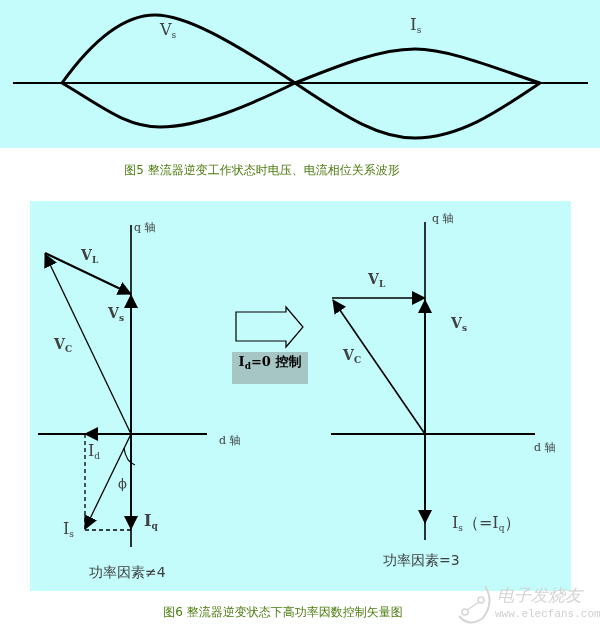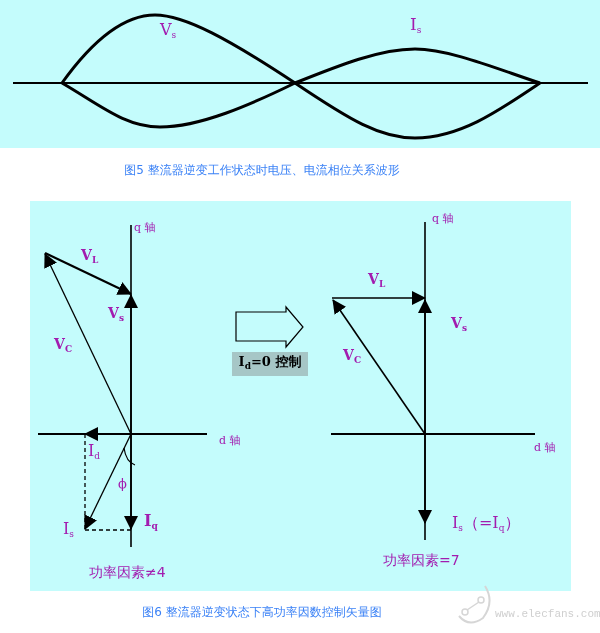--- a/index.html
+++ b/index.html
@@ -4,28 +4,28 @@
 <style>
   html, body { margin: 0; padding: 0; background: #ffffff; }
   body { width: 600px; height: 633px; position: relative; overflow: hidden;
          font-family: "DejaVu Serif", "Liberation Serif", serif; }
   .panel { position: absolute; background: #c4fcfc; }
   #panel-top { left: 0; top: 0; width: 600px; height: 148px; }
   #panel-bottom { left: 30px; top: 201px; width: 541px; height: 390px; }
   svg.layer { position: absolute; left: 0; top: 0; }
   .caption { position: absolute; left: 0; width: 524px; text-align: center;
              font-family: "DejaVu Sans", "Liberation Sans", sans-serif;
-             font-size: 12px; color: #3b82f6; }
+             font-size: 12px; color: #4d7c0f; }
   #caption5 { top: 162px; }
-  #caption6 { top: 604px; }
-  .lbl { position: absolute; font-size: 14px; color: #a21caf; font-weight: bold; white-space: nowrap; line-height: 1; }
+  #caption6 { top: 604px; padding-left: 21px; }
+  .lbl { position: absolute; font-size: 14px; color: #404040; font-weight: bold; white-space: nowrap; line-height: 1; }
   .lbl sub { font-size: 9px; vertical-align: -3px; }
   .axis-lbl { font-weight: normal; font-size: 11px; }
   .pf-lbl { font-weight: normal; font-family: "DejaVu Sans", "Liberation Sans", sans-serif; font-size: 14px; }
-  #ctrl-label { position: absolute; left: 232px; top: 352px; width: 76px; height: 24px;
+  #ctrl-label { position: absolute; left: 232px; top: 352px; width: 76px; height: 32px;
                 background: #a6c6c6; font-size: 13px; font-weight: bold; line-height: 20px;
                 text-align: center; white-space: nowrap; }
   #ctrl-label sub { font-size: 9px; vertical-align: -3px; }
   #watermark { position: absolute; left: 455px; top: 580px; width: 140px; height: 50px;
                color: #d8d8d8; font-family: "DejaVu Sans", sans-serif; }
   #watermark .wm-title { position: absolute; left: 42px; top: 4px; font-size: 17px; font-style: italic; color: #d4d4d4; }
   #watermark .wm-url { position: absolute; left: 40px; top: 28px; font-size: 11px; color: #cfcfcf; font-family: Liberation Mono, monospace; }
 </style>
 </head>
 <body>
@@ -107,25 +107,26 @@
 <div class="lbl pf-lbl" style="left:89px; top:565px;">功率因素≠4</div>
 
 <div id="ctrl-label"><span>I</span><sub>d</sub><span>=0 控制</span></div>
 
 <div class="lbl axis-lbl" style="left:432px; top:213px;">q 轴</div>
 <div class="lbl axis-lbl" style="left:534px; top:442px;">d 轴</div>
 <div class="lbl" style="left:368px; top:272px;"><span>V</span><sub>L</sub></div>
 <div class="lbl" style="left:451px; top:316px;"><span>V</span><sub>s</sub></div>
 <div class="lbl" style="left:343px; top:348px;"><span>V</span><sub>C</sub></div>
 <div class="lbl" style="left:452px; top:515px; font-weight:normal; font-size:16px;text-align:center;"><span>I</span><sub>s</sub><span>（=I</span><sub>q</sub><span>）</span></div>
-<div class="lbl pf-lbl" style="left:383px; top:553px;">功率因素=7</div>
+<div class="lbl pf-lbl" style="left:383px; top:553px;">功率因素=3</div>
 
 <div class="caption" id="caption6">图6 整流器逆变状态下高功率因数控制矢量图</div>
 
 <div id="watermark">
   <svg width="40" height="44" style="position:absolute;left:0;top:2px;">
     <path d="M 30 4 Q 40 20 28 36 Q 14 46 4 34" fill="none" stroke="#d6d6d6" stroke-width="2"></path>
     <circle cx="10" cy="30" r="3" fill="none" stroke="#d6d6d6" stroke-width="1.5"></circle>
     <circle cx="26" cy="18" r="3" fill="none" stroke="#d6d6d6" stroke-width="1.5"></circle>
     <line x1="12" y1="28" x2="24" y2="20" stroke="#d6d6d6" stroke-width="1.5"></line>
   </svg>
+  <div class="wm-title">电子发烧友</div>
   <div class="wm-url">www.elecfans.com</div>
 </div>
 
 </body></html>

